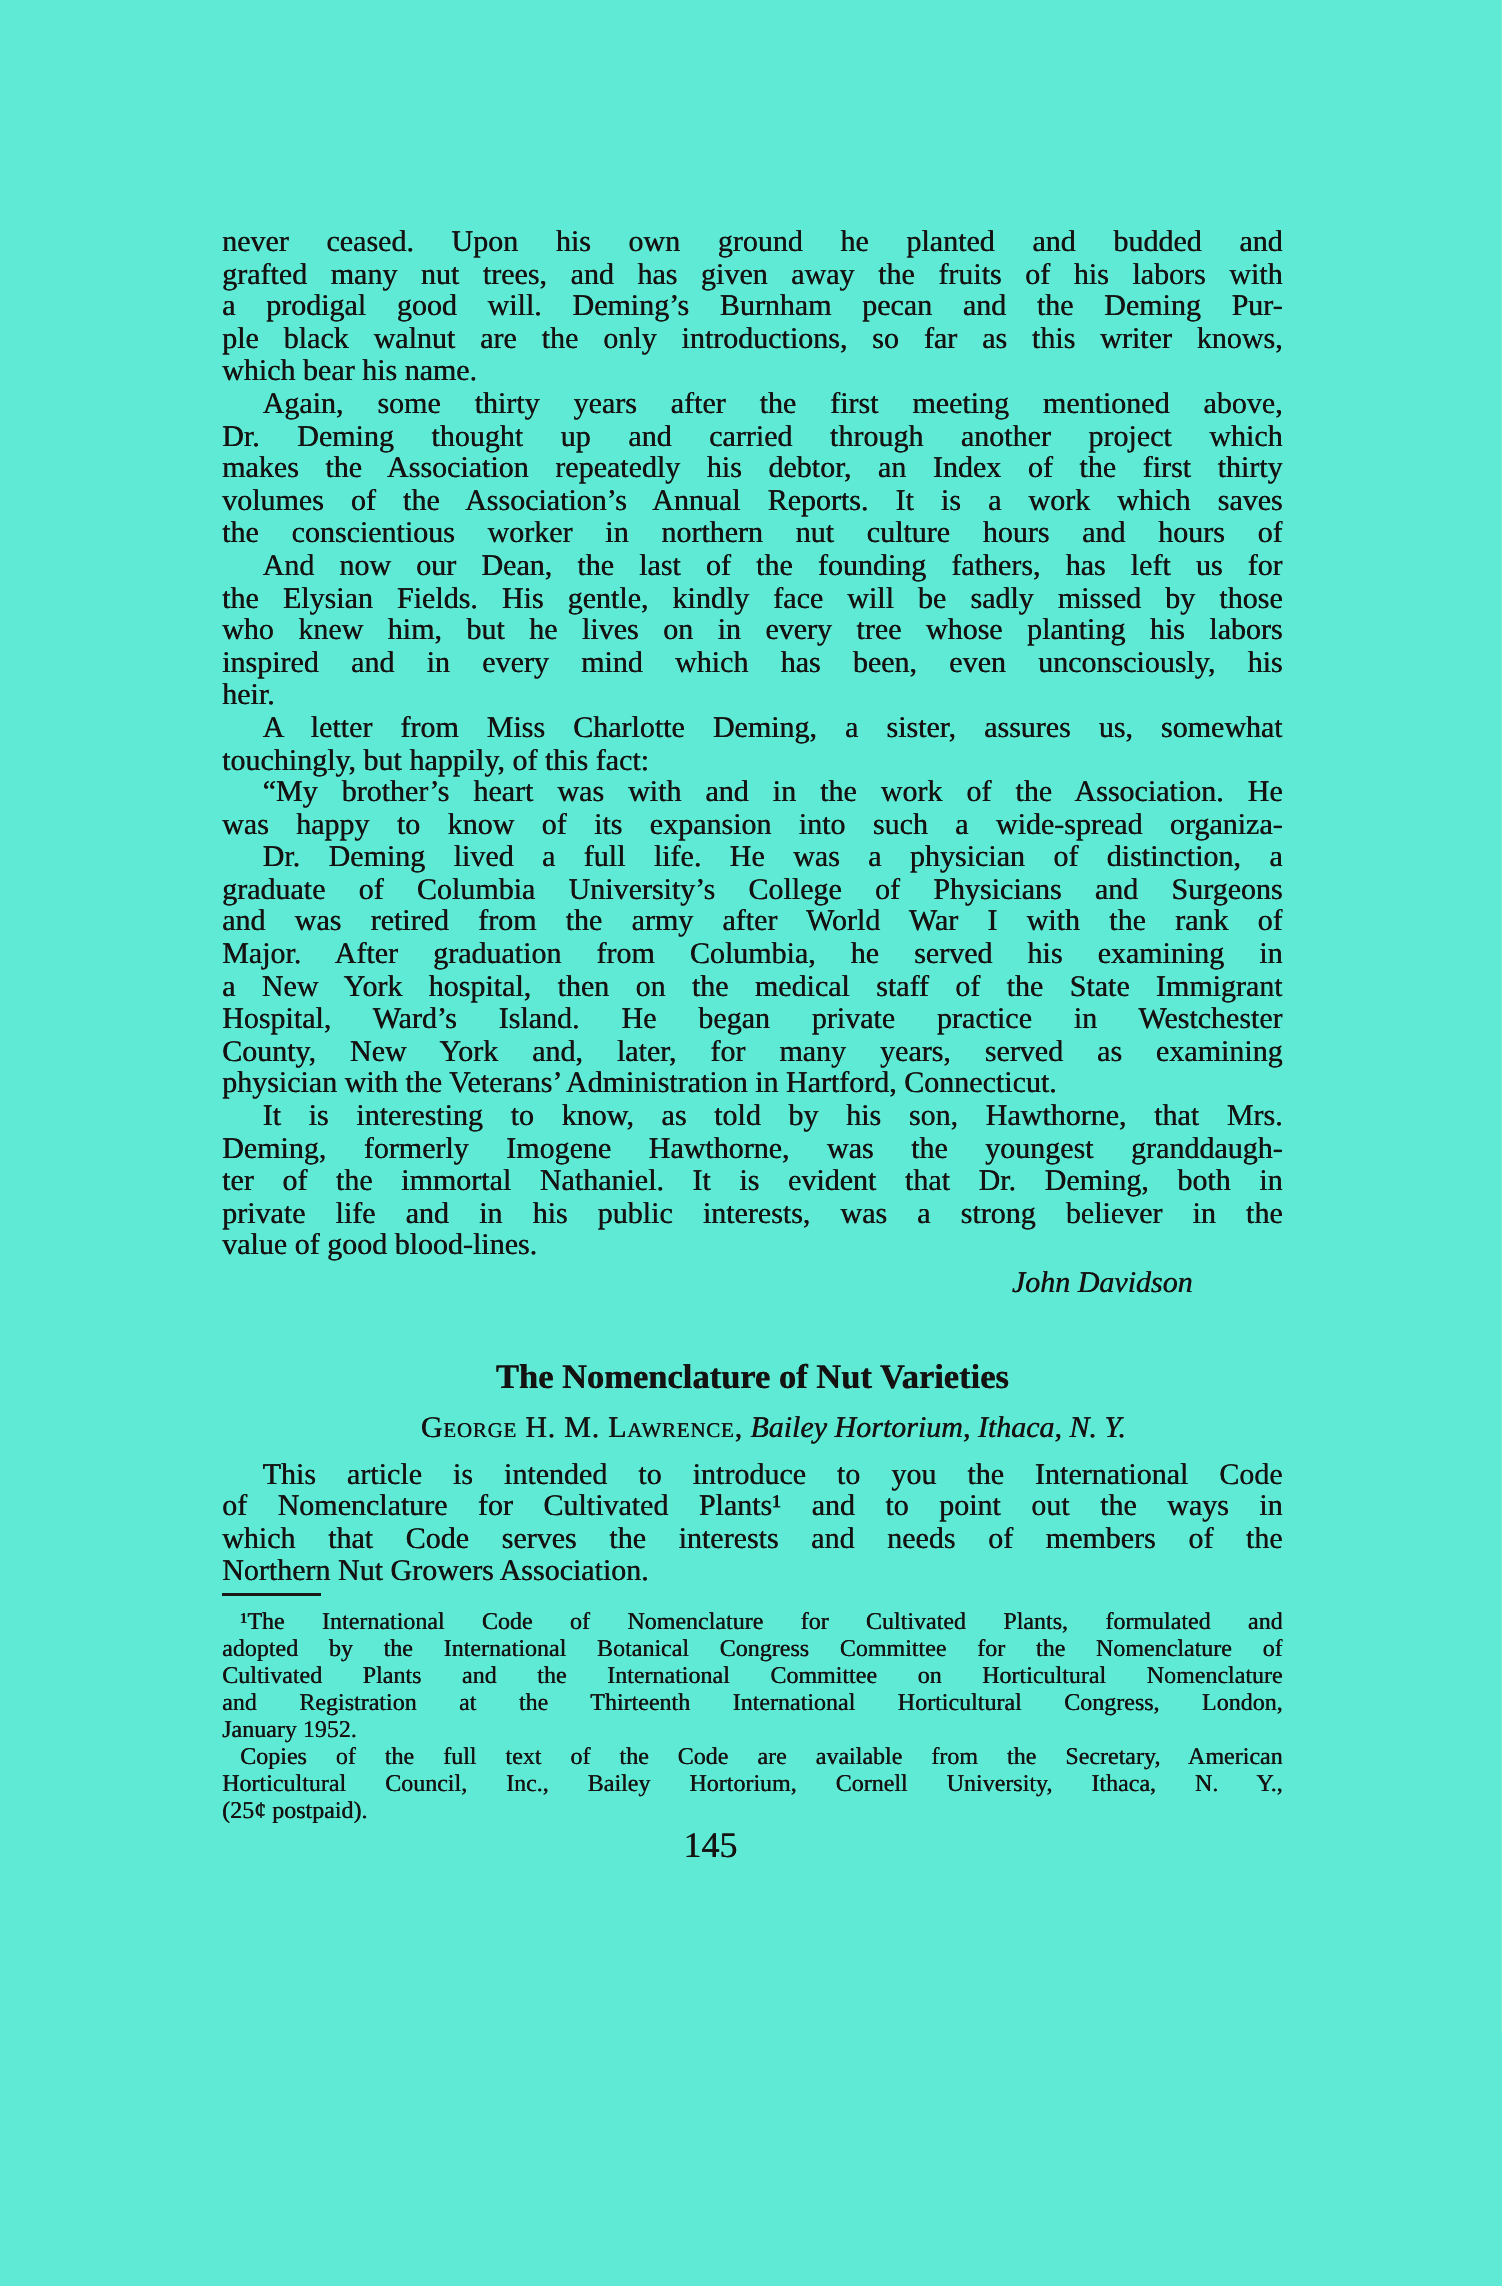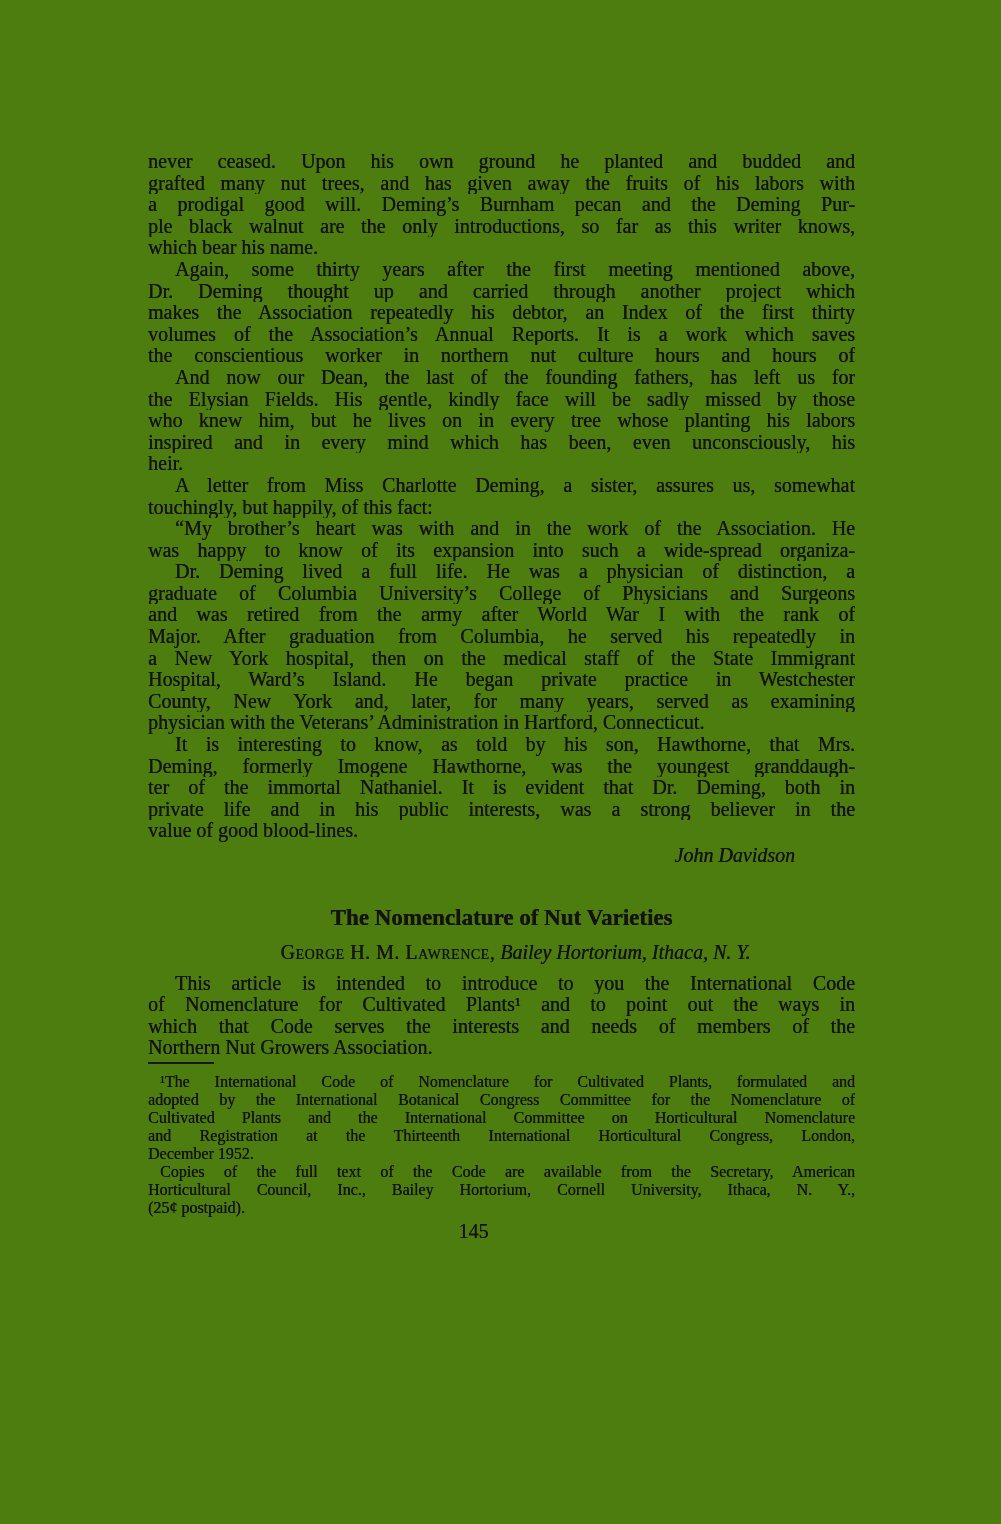--- a/index.html
+++ b/index.html
@@ -4,21 +4,21 @@
 <style>
   html, body { margin: 0; padding: 0; }
   body {
     font-family: "Liberation Serif", "DejaVu Serif", serif;
     background: #e8e8e8;
   }
   .page {
     position: relative;
     width: 1001px;
     height: 1524px;
-    background: #4d7c0f;
+    background: #5eead4;
     color: #151312;
     overflow: hidden;
   }
   .column {
     position: absolute;
     left: 148px;
     top: 151px;
     width: 707px;
     text-shadow: 0.3px 0 0 currentColor; 
   }
@@ -74,21 +74,21 @@
   .footnotes { margin-top: 9px; }
   .footnotes .line {
     font-size: 16px;
     line-height: 18px;
     height: 18px;
   }
   .footnotes .indent { text-indent: 12px; }
 
   .page-number {
     margin-top: 3px;
-    font-size: 20px;
+    font-size: 24px;
     line-height: 22px;
     text-align: center;
     padding-right: 56px; 
   }
 </style>
 </head>
 <body>
 
 <div class="page">
   <div class="column">
@@ -120,21 +120,21 @@
           <div class="line">touchingly, but happily, of this fact:</div>
         </div>
         <div class="para">
           <div class="line jline indent">“My brother’s heart was with and in the work of the Association. He</div>
           <div class="line jline">was happy to know of its expansion into such a wide-spread organiza-</div>
         </div>
         <div class="para">
           <div class="line jline indent">Dr. Deming lived a full life. He was a physician of distinction, a</div>
           <div class="line jline">graduate of Columbia University’s College of Physicians and Surgeons</div>
           <div class="line jline">and was retired from the army after World War I with the rank of</div>
-          <div class="line jline">Major. After graduation from Columbia, he served his repeatedly in</div>
+          <div class="line jline">Major. After graduation from Columbia, he served his examining in</div>
           <div class="line jline">a New York hospital, then on the medical staff of the State Immigrant</div>
           <div class="line jline">Hospital, Ward’s Island. He began private practice in Westchester</div>
           <div class="line jline">County, New York and, later, for many years, served as examining</div>
           <div class="line">physician with the Veterans’ Administration in Hartford, Connecticut.</div>
         </div>
         <div class="para">
           <div class="line jline indent">It is interesting to know, as told by his son, Hawthorne, that Mrs.</div>
           <div class="line jline">Deming, formerly Imogene Hawthorne, was the youngest granddaugh-</div>
           <div class="line jline">ter of the immortal Nathaniel. It is evident that Dr. Deming, both in</div>
           <div class="line jline">private life and in his public interests, was a strong believer in the</div>
@@ -160,21 +160,21 @@
       </div>
 
     <div class="footnote-rule"></div>
 
     <div class="footnotes">
         <div class="para">
           <div class="line jline indent">¹The International Code of Nomenclature for Cultivated Plants, formulated and</div>
           <div class="line jline">adopted by the International Botanical Congress Committee for the Nomenclature of</div>
           <div class="line jline">Cultivated Plants and the International Committee on Horticultural Nomenclature</div>
           <div class="line jline">and Registration at the Thirteenth International Horticultural Congress, London,</div>
-          <div class="line">December 1952.</div>
+          <div class="line">January 1952.</div>
         </div>
         <div class="para">
           <div class="line jline indent">Copies of the full text of the Code are available from the Secretary, American</div>
           <div class="line jline">Horticultural Council, Inc., Bailey Hortorium, Cornell University, Ithaca, N. Y.,</div>
           <div class="line">(25¢ postpaid).</div>
         </div>
       </div>
 
     <div class="page-number">145</div>
 

